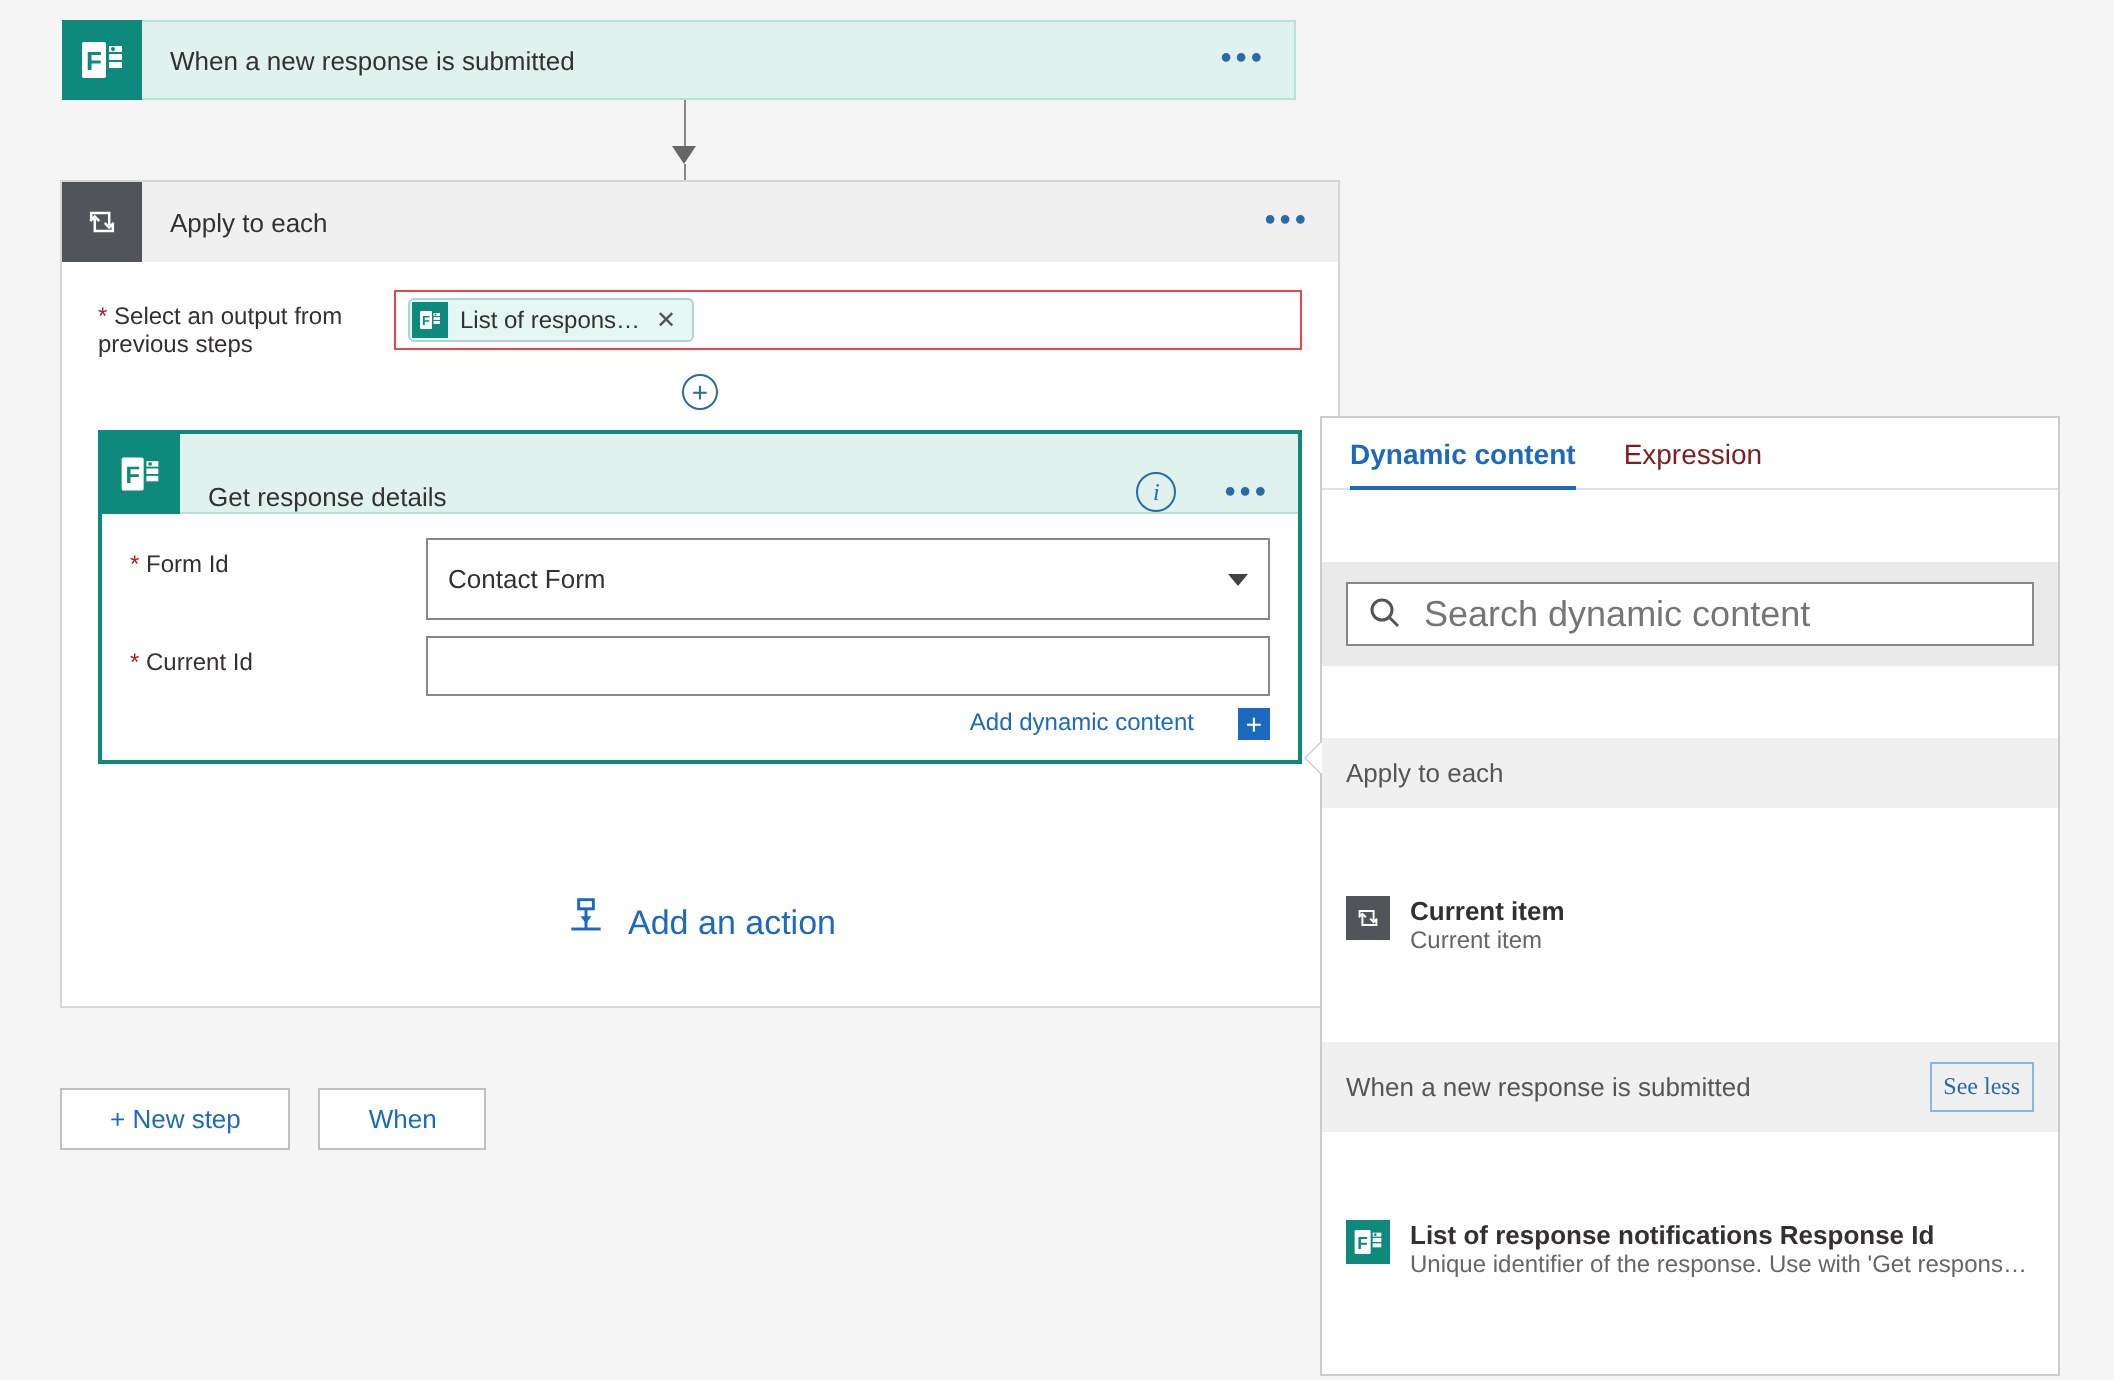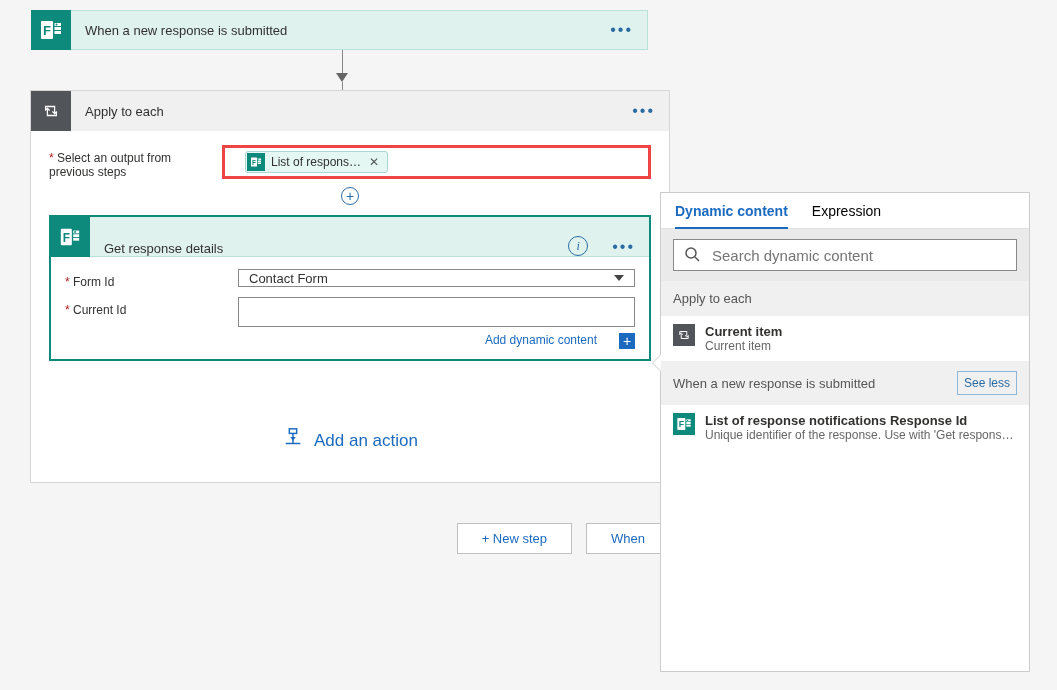--- a/index.html
+++ b/index.html
@@ -92,39 +92,39 @@
     align-items: center;
     justify-content: center;
     color: #fff;
   }
   .apply-body {
     padding: 14px 18px 28px;
   }
   .field-row {
     display: flex;
     align-items: flex-start;
-    gap: 33px;
+    gap: 8px;
     margin-bottom: 4px;
   }
   .field-label {
     width: 140px;
     font-size: 12px;
     padding-top: 6px;
   }
   .req::before {
     content: "*\00a0";
     color: #b02020;
   }
   .token-input {
     flex: 1;
-    border: 3px solid #ef4444;
+    border: 1px solid #ef4444;
     min-height: 30px;
     display: flex;
     align-items: center;
-    padding: 3px 20px;
+    padding: 3px 6px;
     gap: 6px;
   }
   .token {
     display: inline-flex;
     align-items: center;
     gap: 6px;
     background: #e4f7f3;
     border: 1px solid #aad6cf;
     border-radius: 3px;
     padding: 1px 6px 1px 1px;
@@ -188,21 +188,21 @@
     font-family: Georgia, serif;
     font-style: italic;
     font-size: 12px;
     cursor: pointer;
     margin-right: 10px;
   }
   .action-body { padding: 12px 14px 10px; }
   .select-box {
     flex: 1;
     border: 1px solid #888;
-    height: 18px;
+    height: 41px;
     display: flex;
     align-items: center;
     padding: 0 10px;
     justify-content: space-between;
     cursor: pointer;
   }
   .chev {
     width: 0; height: 0;
     border-left: 5px solid transparent;
     border-right: 5px solid transparent;
@@ -243,44 +243,45 @@
     align-items: center;
     gap: 10px;
     color: #1b6abf;
     font-size: 17px;
     cursor: pointer;
   }
   .add-action-icon svg { width: 22px; height: 22px; }
 
   .bottom-buttons {
     display: flex;
-    justify-content: flex-end;
+    justify-content: flex-start;
     gap: 14px;
     margin-top: 40px;
   }
   .btn {
     border: 1px solid #c0c0c0;
     background: #fff;
     padding: 7px 24px;
     font-size: 13px;
     color: #1b6abf;
     cursor: pointer;
   }
 
   
   .dyn-panel {
     position: absolute;
     left: 660px;
-    top: 192px;
+    top: 208px;
     width: 370px;
     background: #fff;
     border: 1px solid #ccc;
     height: 480px;
     display: flex;
     flex-direction: column;
+    gap: 36px;
   }
   .beak {
     position: absolute;
     left: -8px;
     top: 162px;
     width: 0; height: 0;
     border-top: 8px solid transparent;
     border-bottom: 8px solid transparent;
     border-right: 8px solid #fff;
     filter: drop-shadow(-1px 0 0 #ccc);
@@ -312,39 +313,40 @@
     display: flex;
     align-items: center;
     height: 32px;
     padding: 0 10px;
     gap: 10px;
   }
   .dyn-search input {
     border: none;
     outline: none;
     flex: 1;
-    font-size: 15px;
+    font-size: 18px;
     font-family: inherit;
     color: #666;
   }
   .dyn-section-header {
     background: #f0f0f0;
     padding: 10px 12px;
     color: #555;
     font-size: 13px;
     display: flex;
     justify-content: space-between;
     align-items: center;
   }
   .seeless {
     color: #2a6ba4;
     border: 1px solid #8cb7da;
     padding: 4px 6px;
     font-size: 12px;
     cursor: pointer;
+    font-family: Liberation Serif, serif;
   }
   .dyn-item {
     display: flex;
     align-items: flex-start;
     gap: 10px;
     padding: 8px 12px;
     cursor: pointer;
   }
   .dyn-item-icon {
     width: 22px; height: 22px;
@@ -483,21 +485,21 @@
     <div class="bottom-buttons">
       <button class="btn">+ New step</button>
       <button class="btn">When</button>
     </div>
   </div>
 
   <div class="dyn-panel">
     <div class="beak"></div>
     <div class="dyn-tabs">
       <div class="dyn-tab active">Dynamic content</div>
-      <div class="dyn-tab" style="font-weight:400;color:#000000">Expression</div>
+      <div class="dyn-tab" style="font-weight:400;color:#7f1d1d">Expression</div>
     </div>
     <div class="dyn-search-wrap">
       <div class="dyn-search">
         <span>
           <svg width="16" height="16" viewBox="0 0 16 16" fill="none" stroke="#555" stroke-width="1.5">
             <circle cx="7" cy="7" r="5"></circle>
             <line x1="11" y1="11" x2="15" y2="15"></line>
           </svg>
         </span>
         <input placeholder="Search dynamic content" style="">

